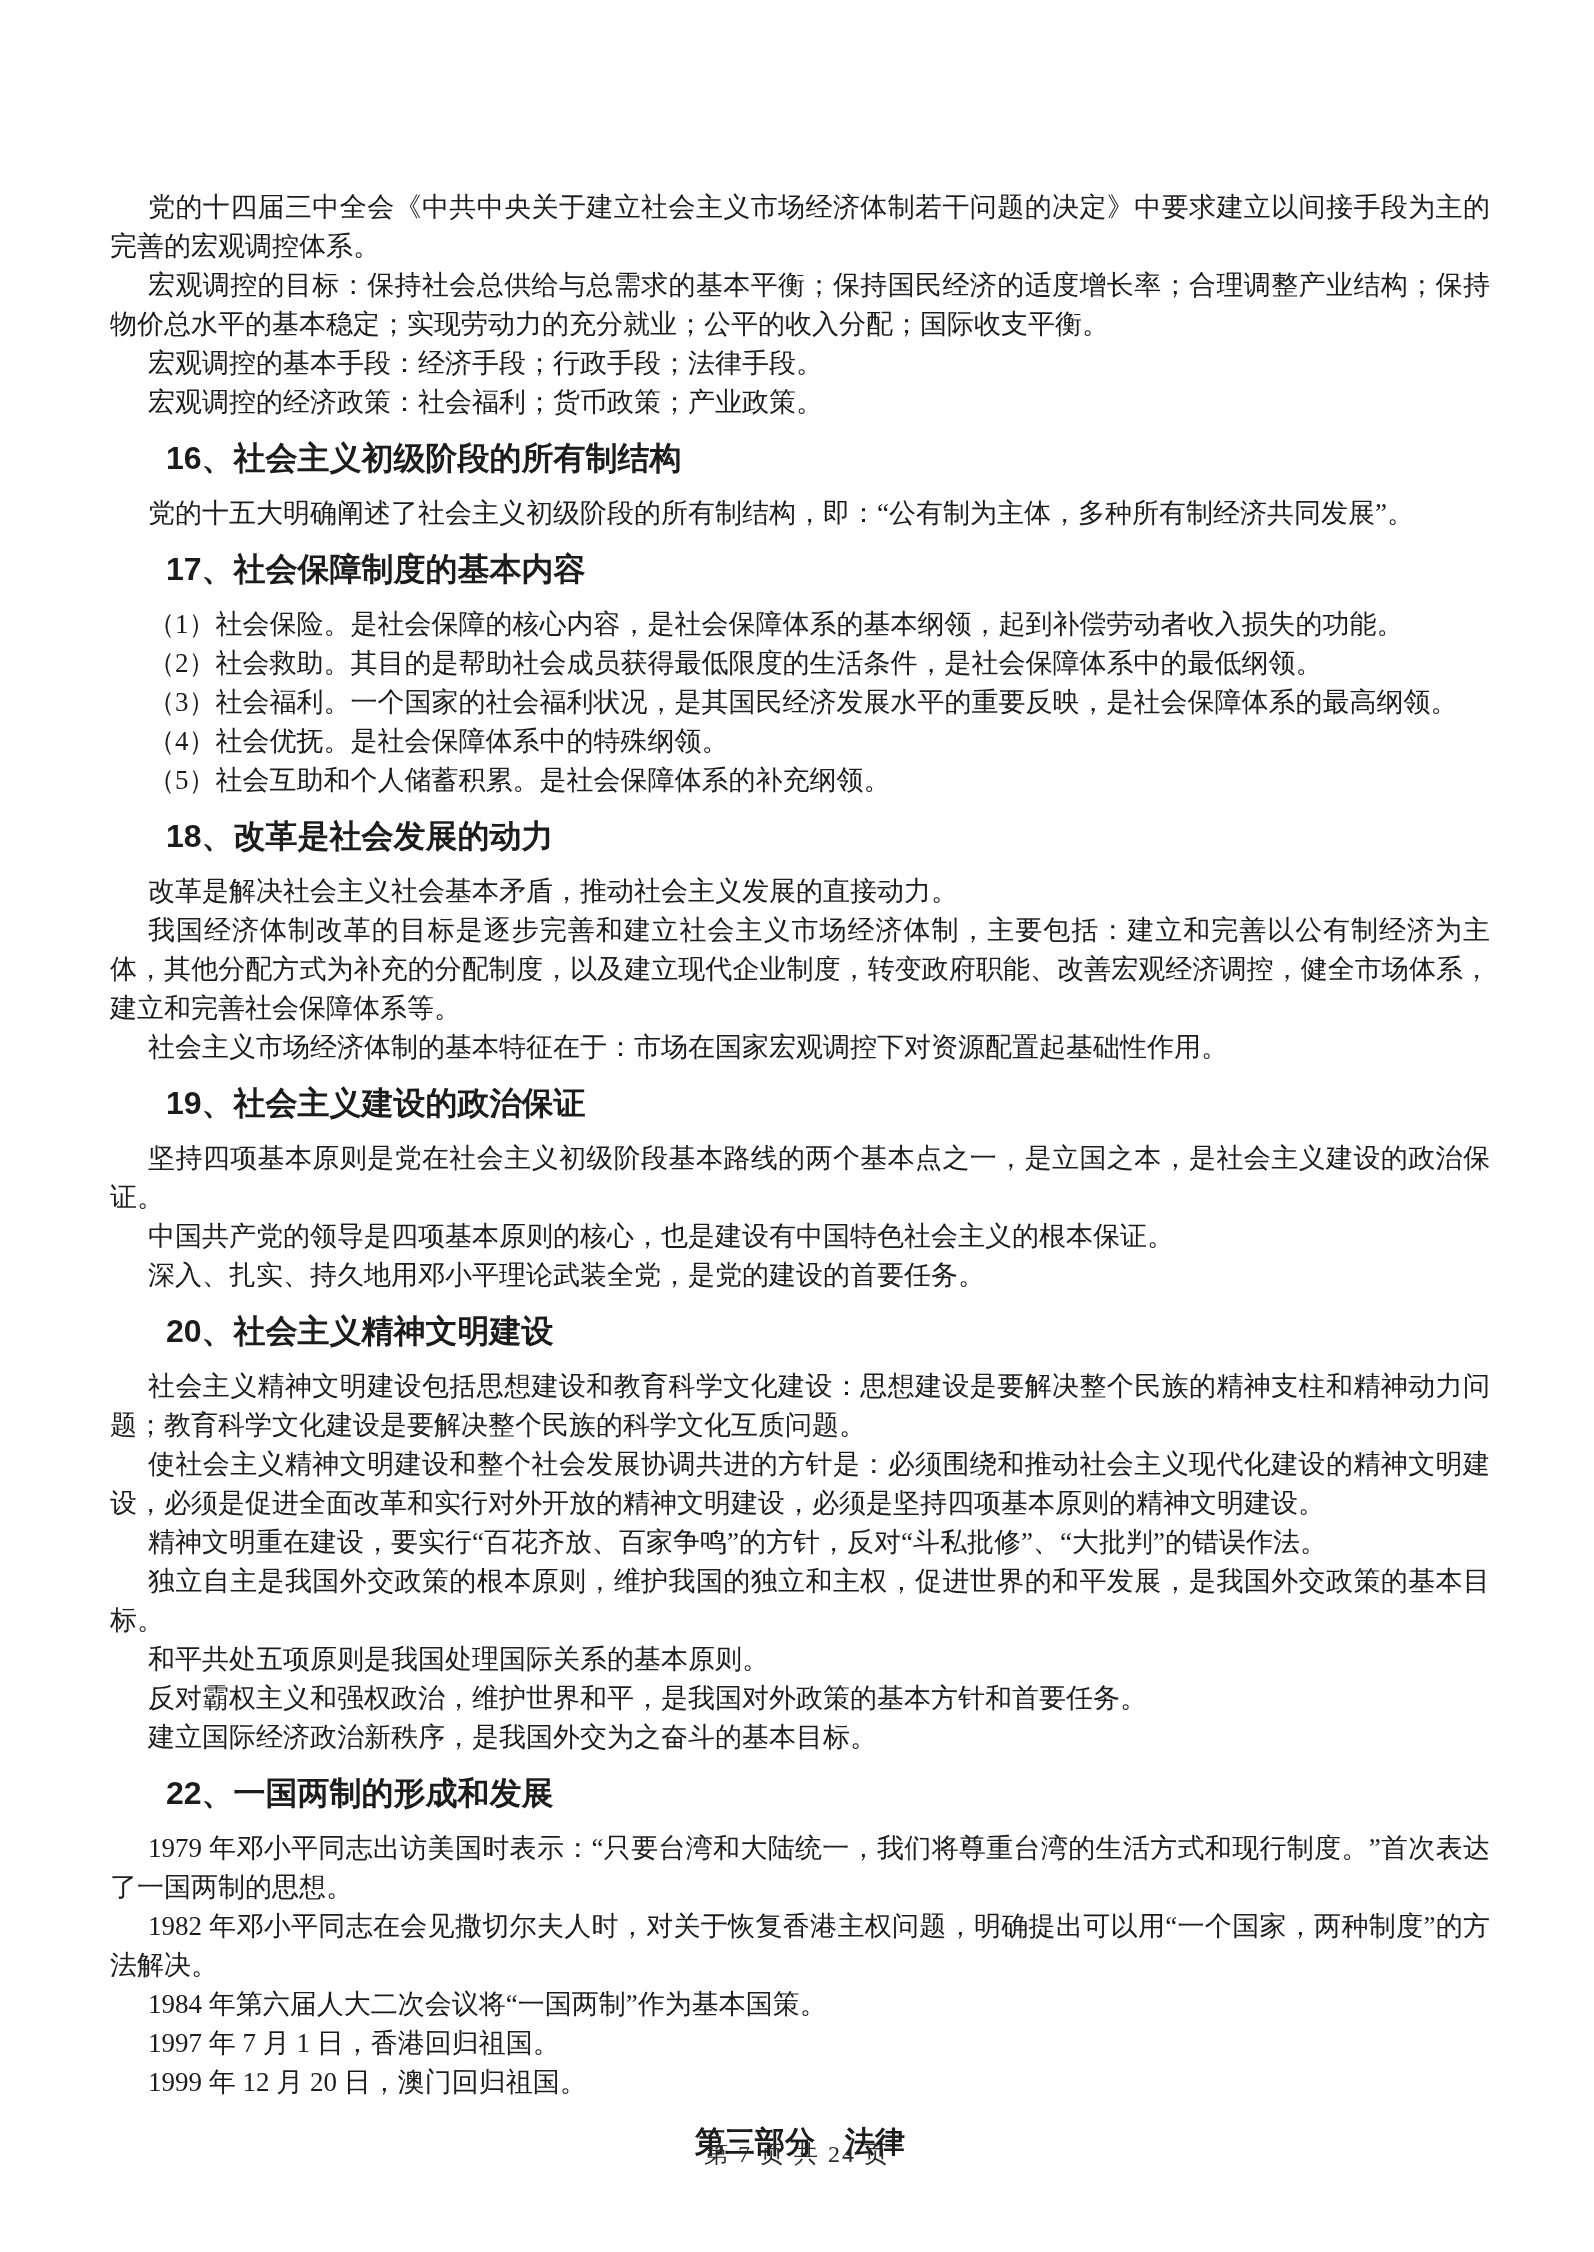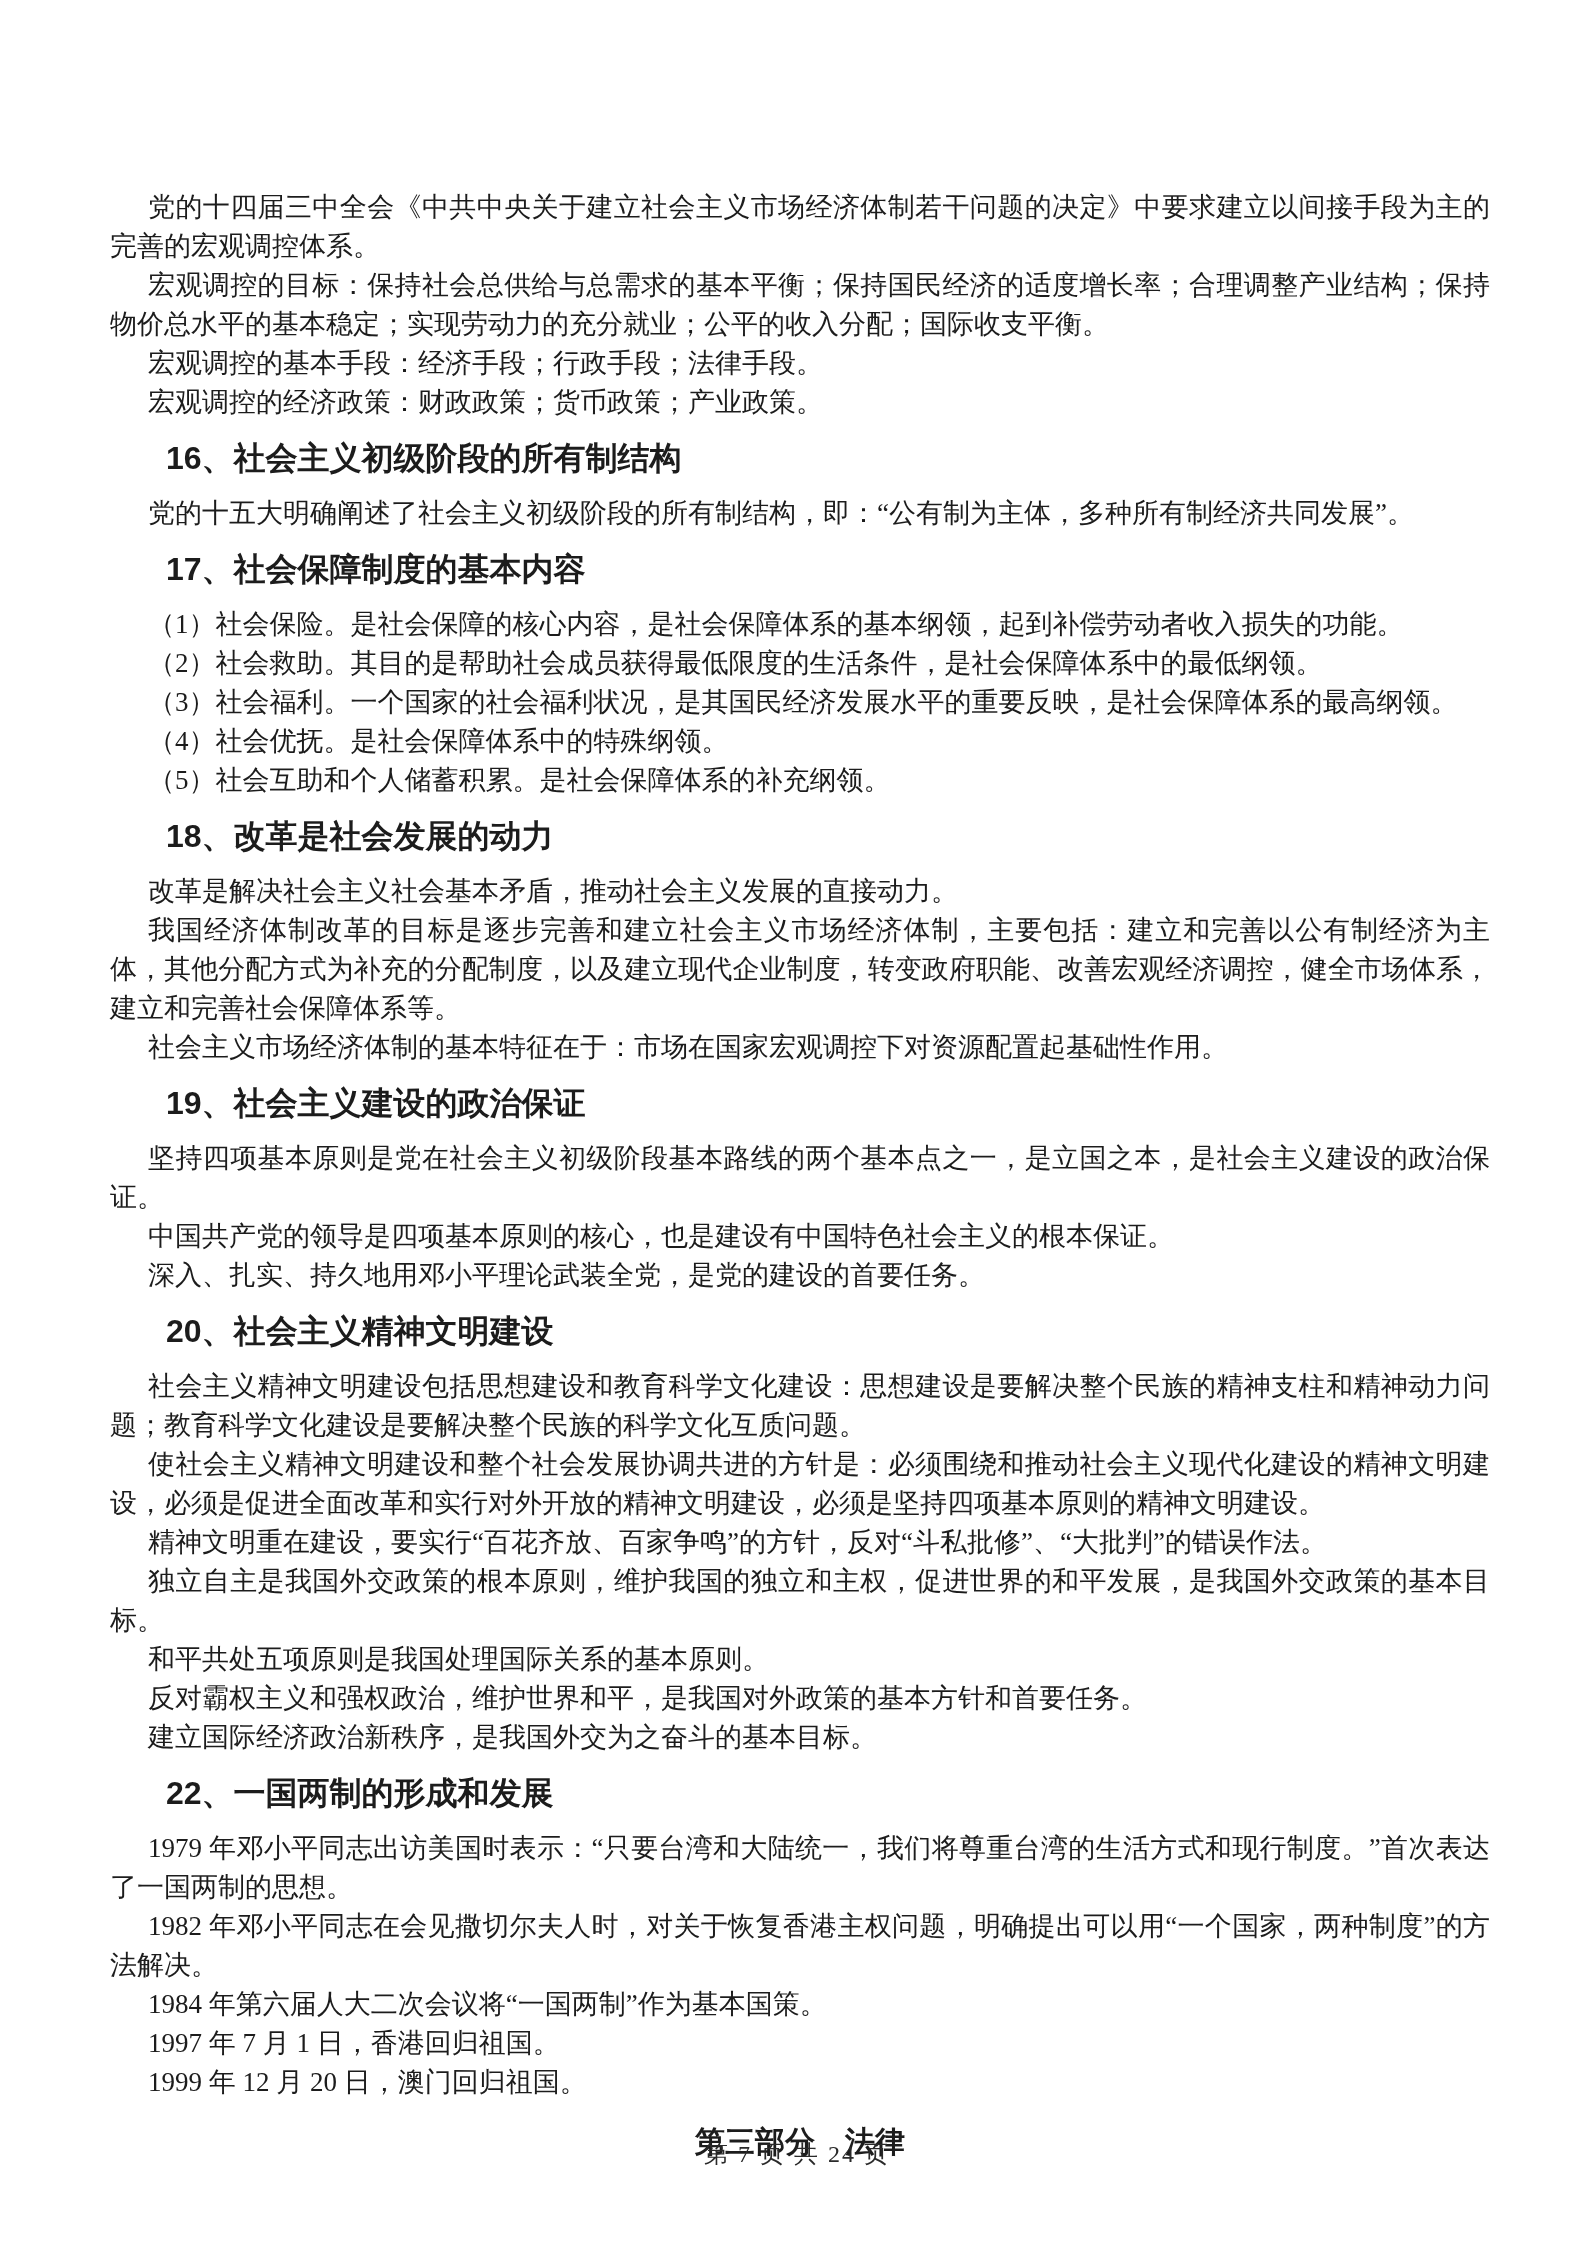--- a/index.html
+++ b/index.html
@@ -56,21 +56,21 @@
   }
 </style>
 </head>
 <body>
 
 <div class="page">
   <div class="content">
       <p class="body">党的十四届三中全会《中共中央关于建立社会主义市场经济体制若干问题的决定》中要求建立以间接手段为主的完善的宏观调控体系。</p>
       <p class="body">宏观调控的目标：保持社会总供给与总需求的基本平衡；保持国民经济的适度增长率；合理调整产业结构；保持物价总水平的基本稳定；实现劳动力的充分就业；公平的收入分配；国际收支平衡。</p>
       <p class="body">宏观调控的基本手段：经济手段；行政手段；法律手段。</p>
-      <p class="body">宏观调控的经济政策：财政政策；货币政策；产业政策。</p>
+      <p class="body">宏观调控的经济政策：社会福利；货币政策；产业政策。</p>
       <h3 class="heading">16、社会主义初级阶段的所有制结构</h3>
       <p class="body">党的十五大明确阐述了社会主义初级阶段的所有制结构，即：“公有制为主体，多种所有制经济共同发展”。</p>
       <h3 class="heading">17、社会保障制度的基本内容</h3>
       <p class="body">（1）社会保险。是社会保障的核心内容，是社会保障体系的基本纲领，起到补偿劳动者收入损失的功能。</p>
       <p class="body">（2）社会救助。其目的是帮助社会成员获得最低限度的生活条件，是社会保障体系中的最低纲领。</p>
       <p class="body">（3）社会福利。一个国家的社会福利状况，是其国民经济发展水平的重要反映，是社会保障体系的最高纲领。</p>
       <p class="body">（4）社会优抚。是社会保障体系中的特殊纲领。</p>
       <p class="body">（5）社会互助和个人储蓄积累。是社会保障体系的补充纲领。</p>
       <h3 class="heading">18、改革是社会发展的动力</h3>
       <p class="body">改革是解决社会主义社会基本矛盾，推动社会主义发展的直接动力。</p>

